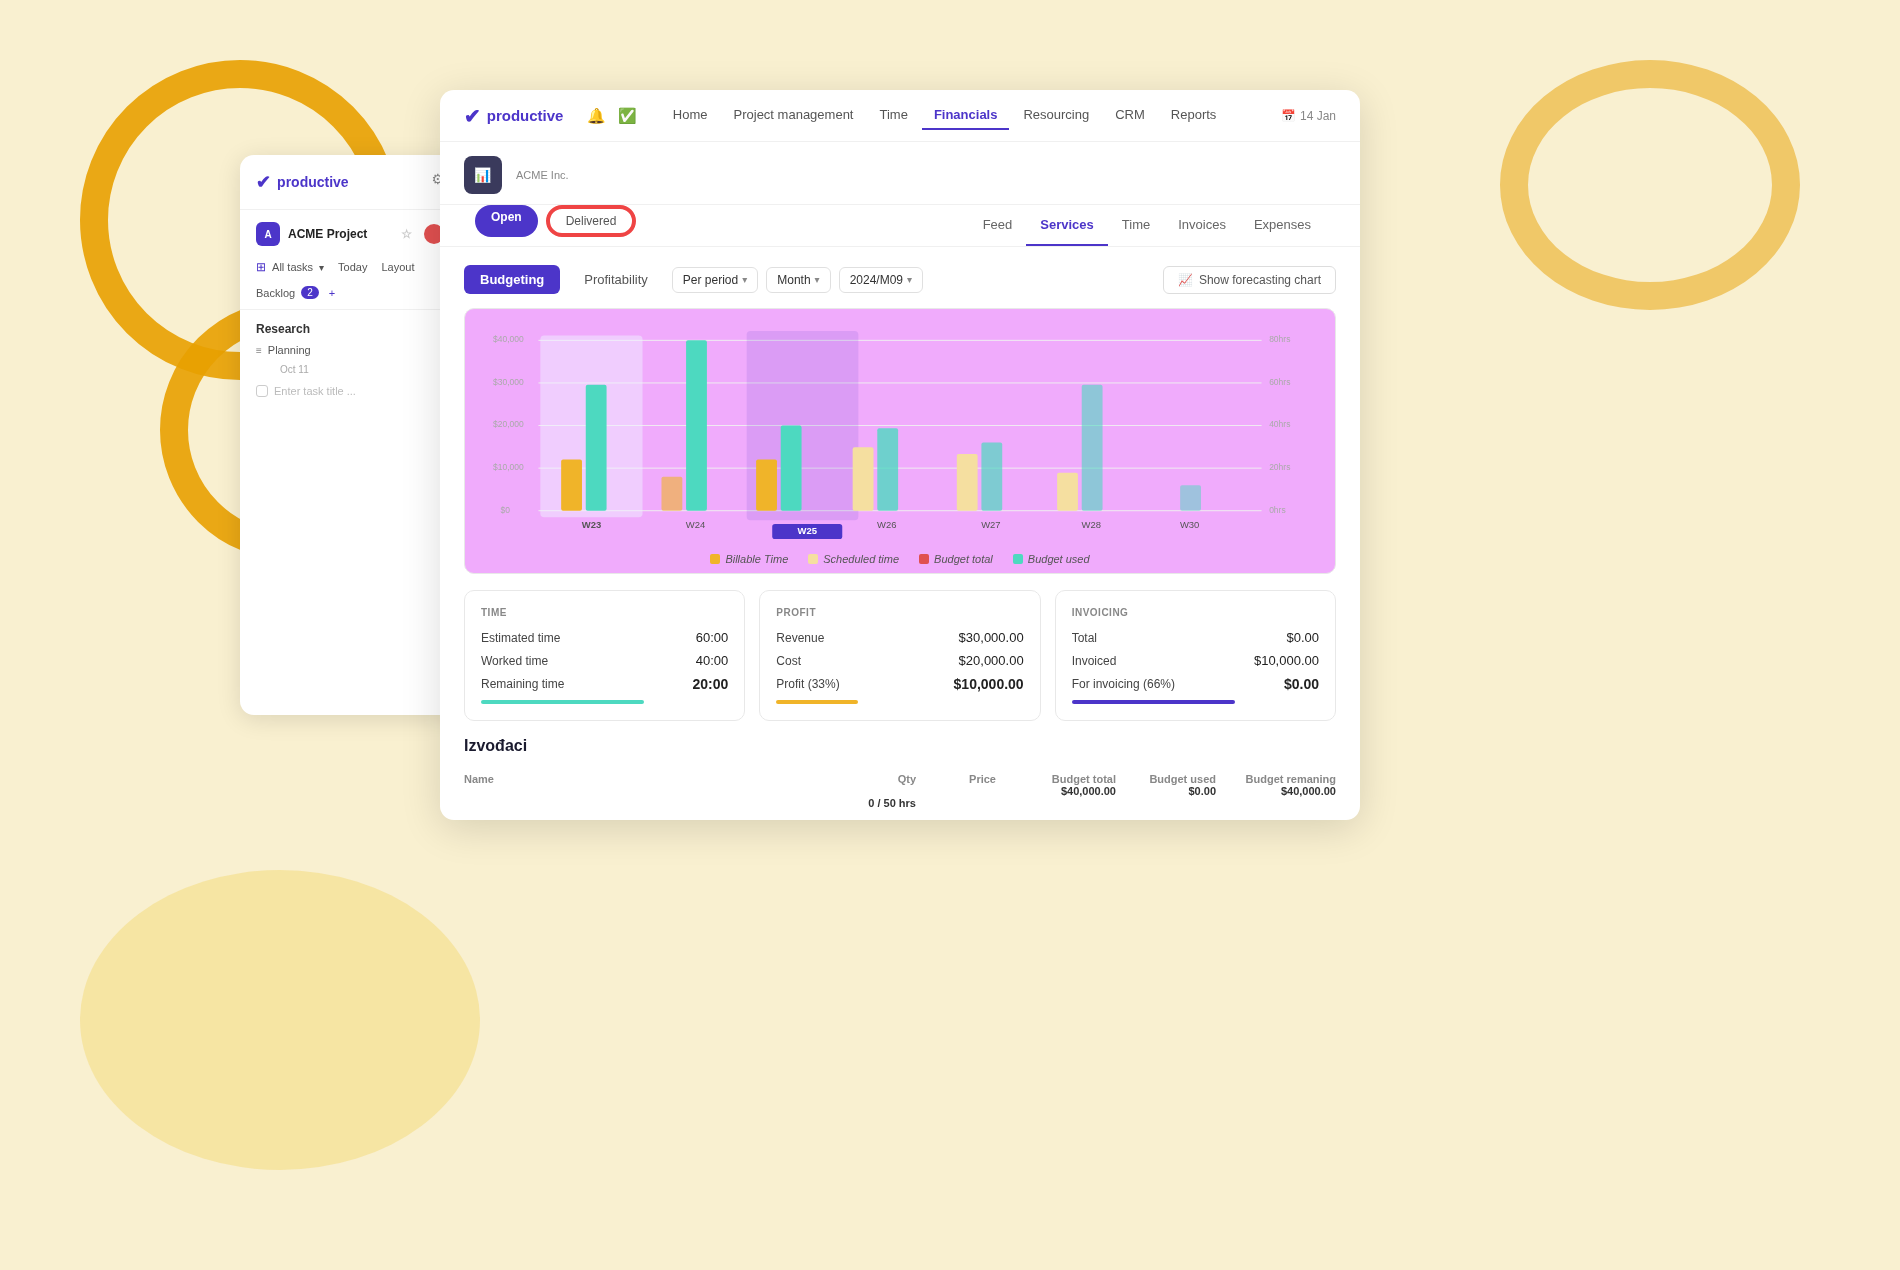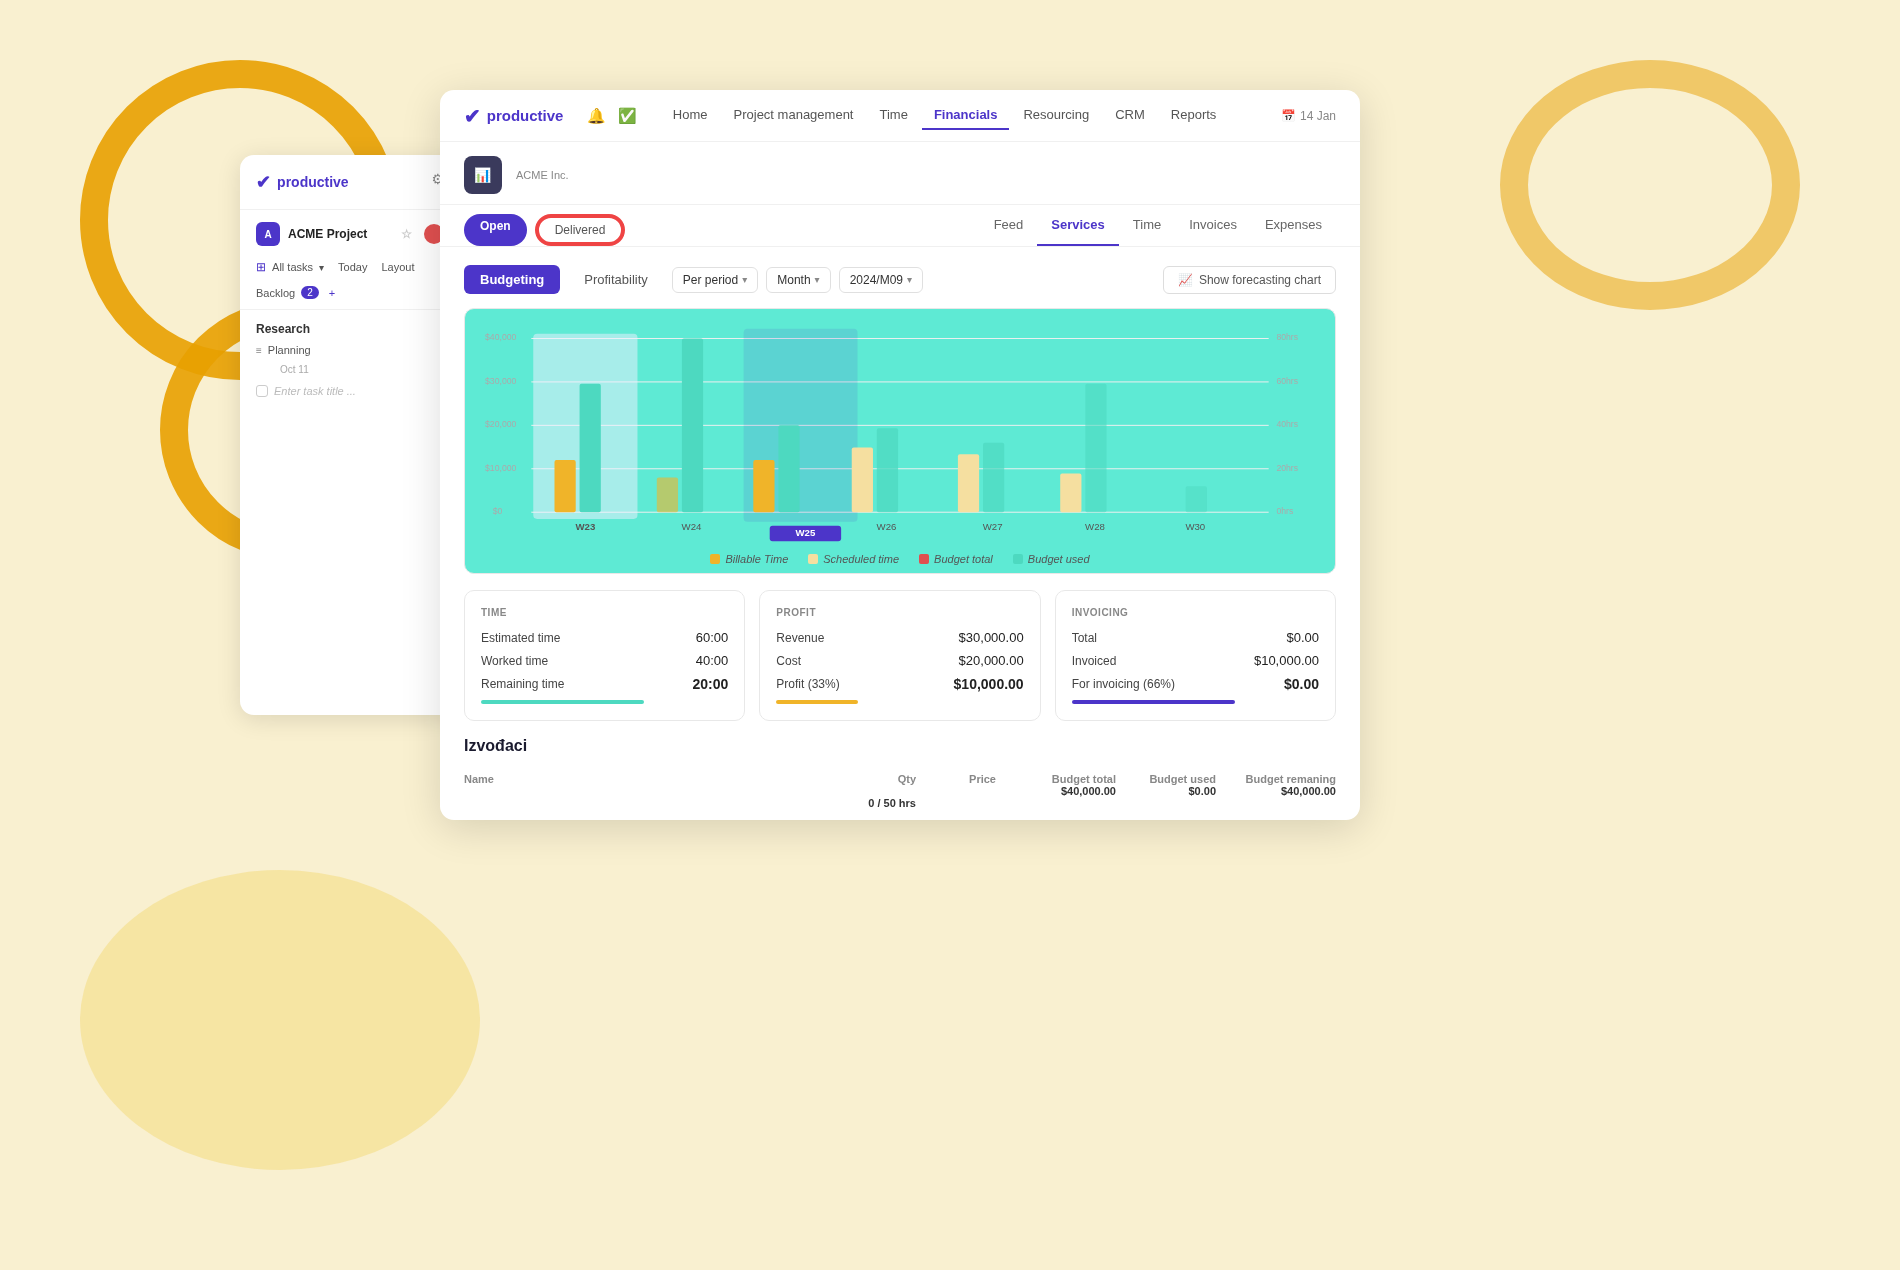--- a/index.html
+++ b/index.html
@@ -100,21 +100,21 @@
       display: flex; align-items: center; gap: 6px;
       padding: 4px 16px; font-size: 11px; color: #555;
     }
     .side-panel-task-icon { color: #888; font-size: 10px; }
     .side-panel-date {
       padding: 4px 16px 4px 40px;
       font-size: 10px; color: #aaa;
     }
     .side-panel-input {
       display: flex; align-items: center; gap: 6px;
-      padding: 6px 16px; font-size: 11px; color: #bbb; font-style: italic;
+      padding: 6px 16px; font-size: 11px; color: #bbb;
     }
     .side-panel-checkbox {
       width: 12px; height: 12px; border: 1px solid #ccc; border-radius: 3px;
     }
 
     
     .main-window {
       position: absolute;
       left: 440px; top: 90px;
       width: 920px; height: 730px;
@@ -168,22 +168,22 @@
       background: #3a3a5c; border-radius: 8px;
       display: flex; align-items: center; justify-content: center;
       color: white; font-size: 14px;
     }
     .project-info { flex: 1; }
     .project-company { font-size: 11px; color: #888; }
     .project-title { font-size: 17px; font-weight: 700; color: #1a1a2e; }
 
     
     .tab-bar {
-      display: flex; align-items: flex-end;
-      padding: 0 24px;
+      display: flex; align-items: flex-start;
+      padding: 0 35px;
       border-bottom: 1px solid #f0f0f0;
       gap: 0;
     }
     .status-badges { display: flex; gap: 8px; margin-right: auto; }
     .badge-open {
       background: #4c35c9; color: white;
       border-radius: 20px; padding: 5px 16px;
       font-size: 12px; font-weight: 600; cursor: pointer;
     }
     .badge-delivered {
@@ -227,22 +227,22 @@
       margin-left: auto;
       display: flex; align-items: center; gap: 6px;
       border: 1px solid #ddd; border-radius: 6px;
       padding: 6px 14px; font-size: 12px; color: #555;
       cursor: pointer; background: white;
     }
 
     
     .chart-container {
       border: 1px solid #e8e8e8; border-radius: 10px;
-      padding: 16px 20px 8px;
-      background: #5eead4;
+      padding: 16px 28px 8px;
+      background: #f0abfc;
       margin-bottom: 16px;
     }
     .chart-area {
       position: relative;
       height: 220px;
     }
     .chart-svg { width: 100%; height: 100%; }
 
     
     .chart-legend {

